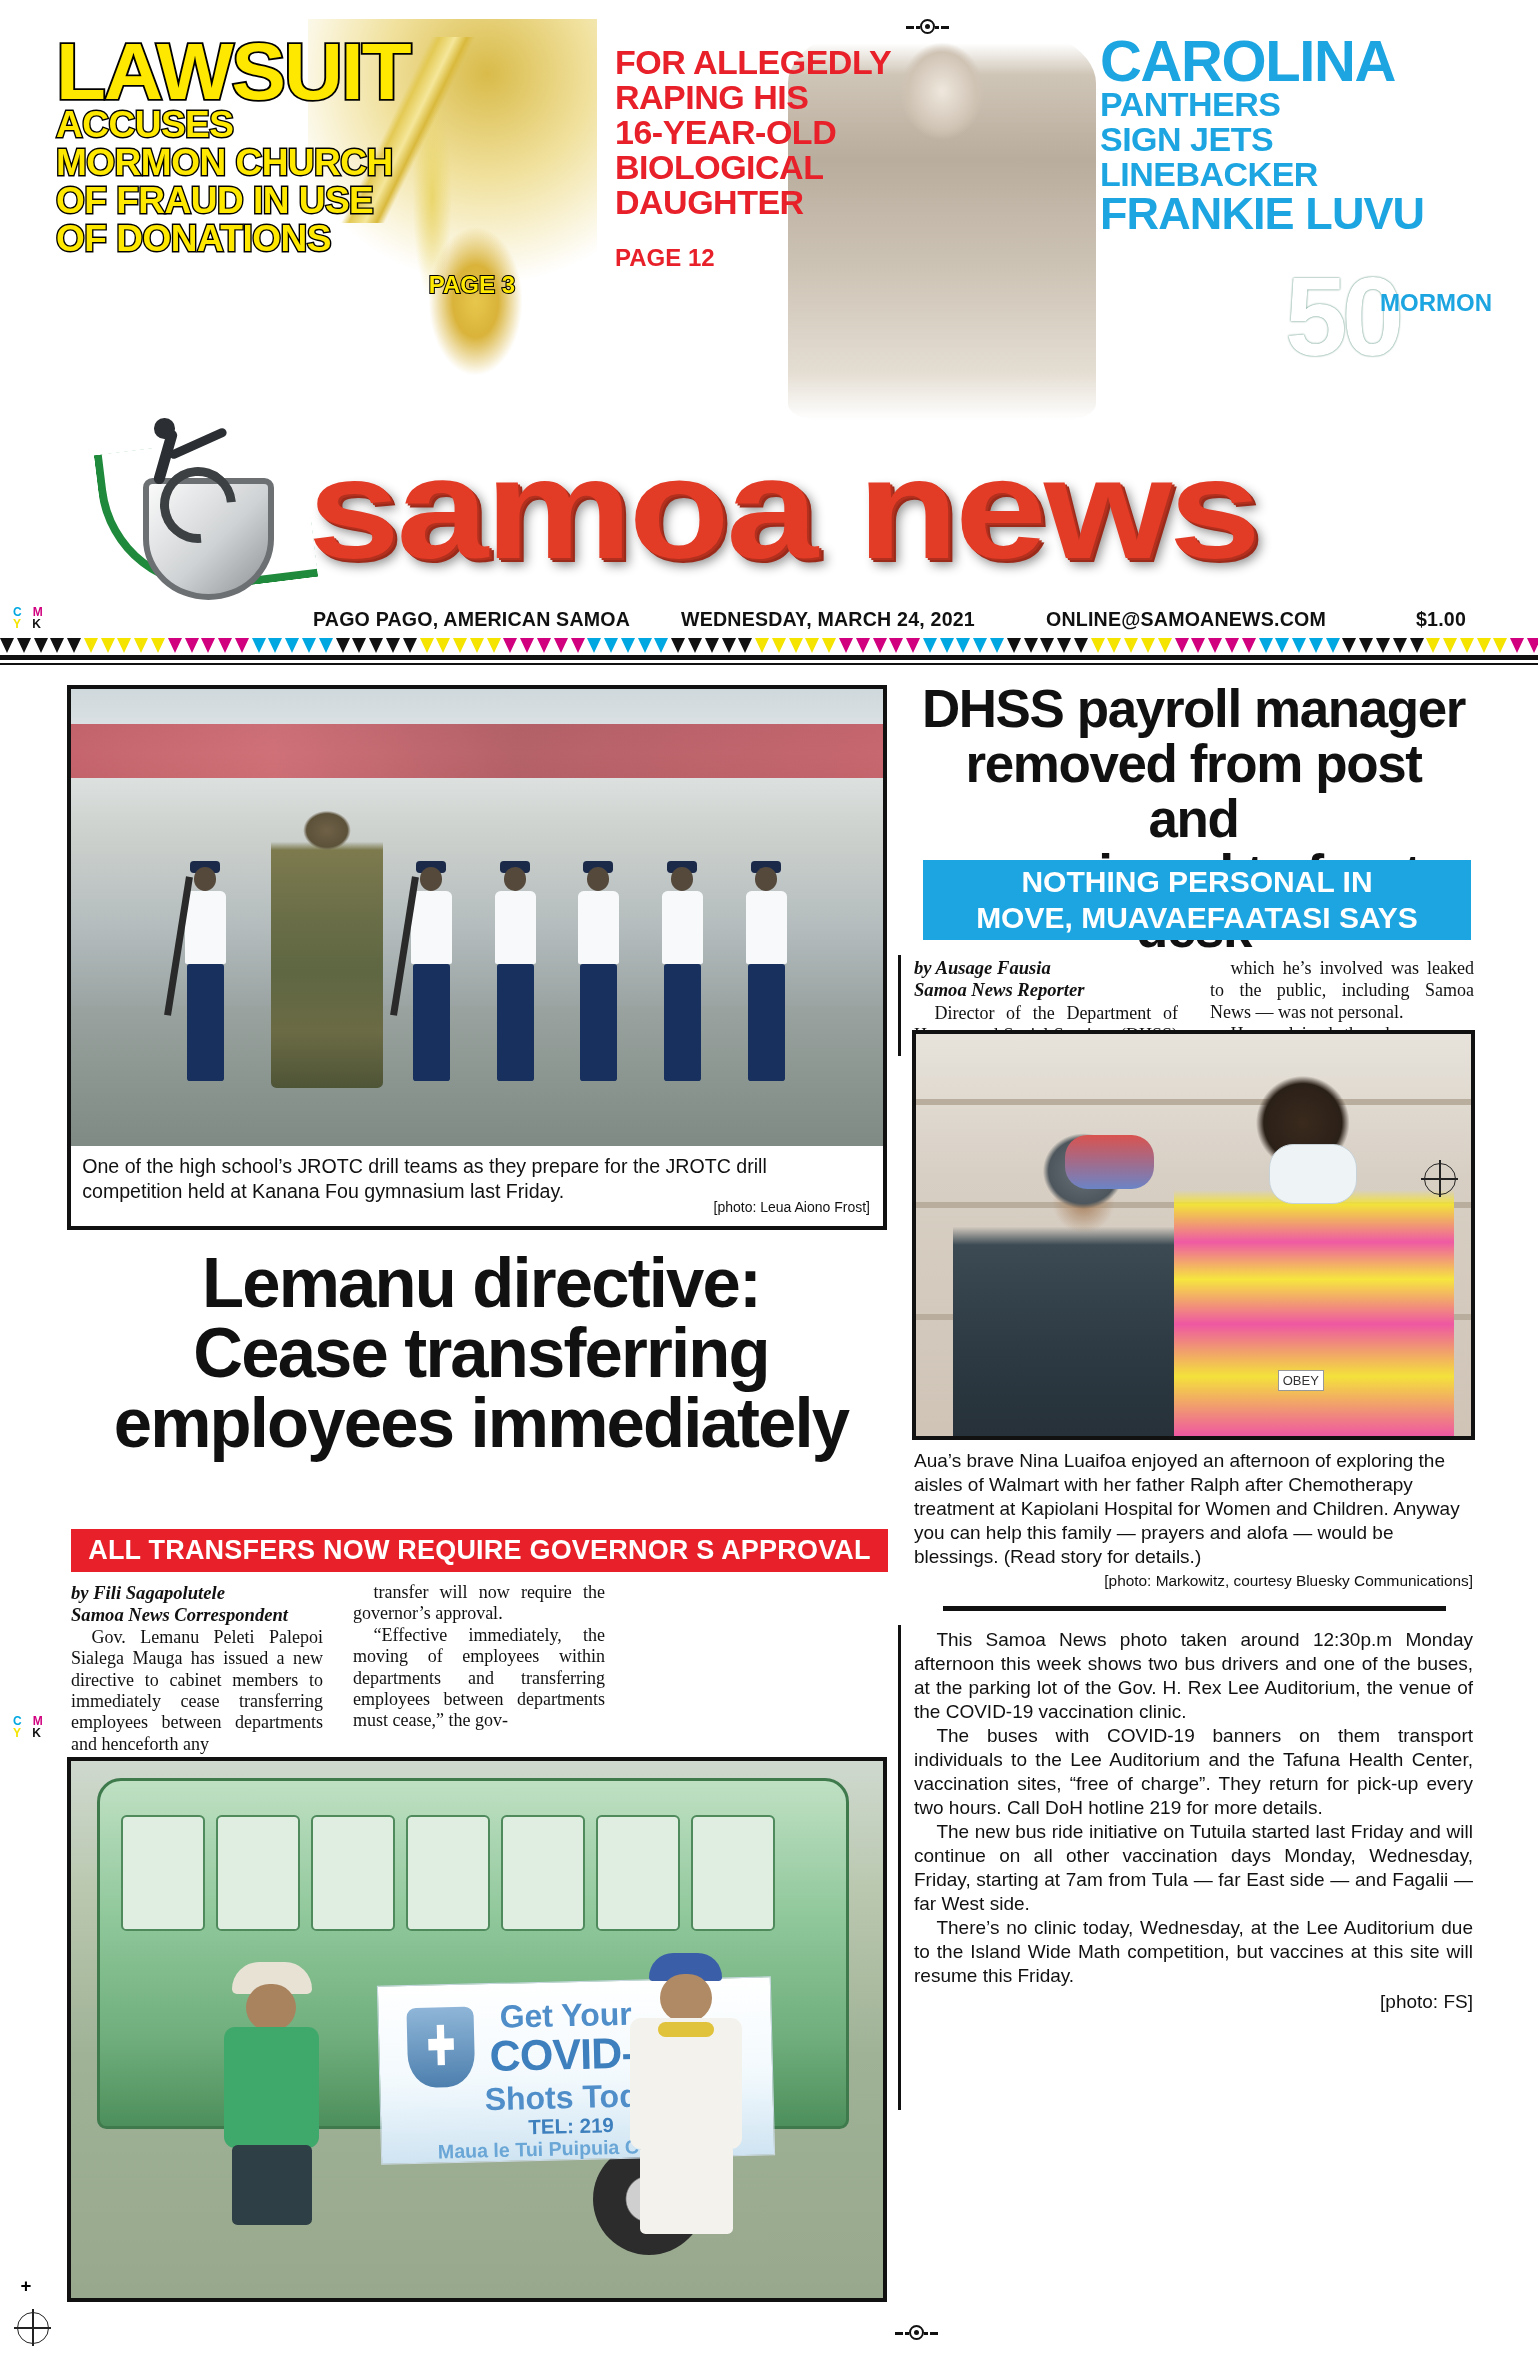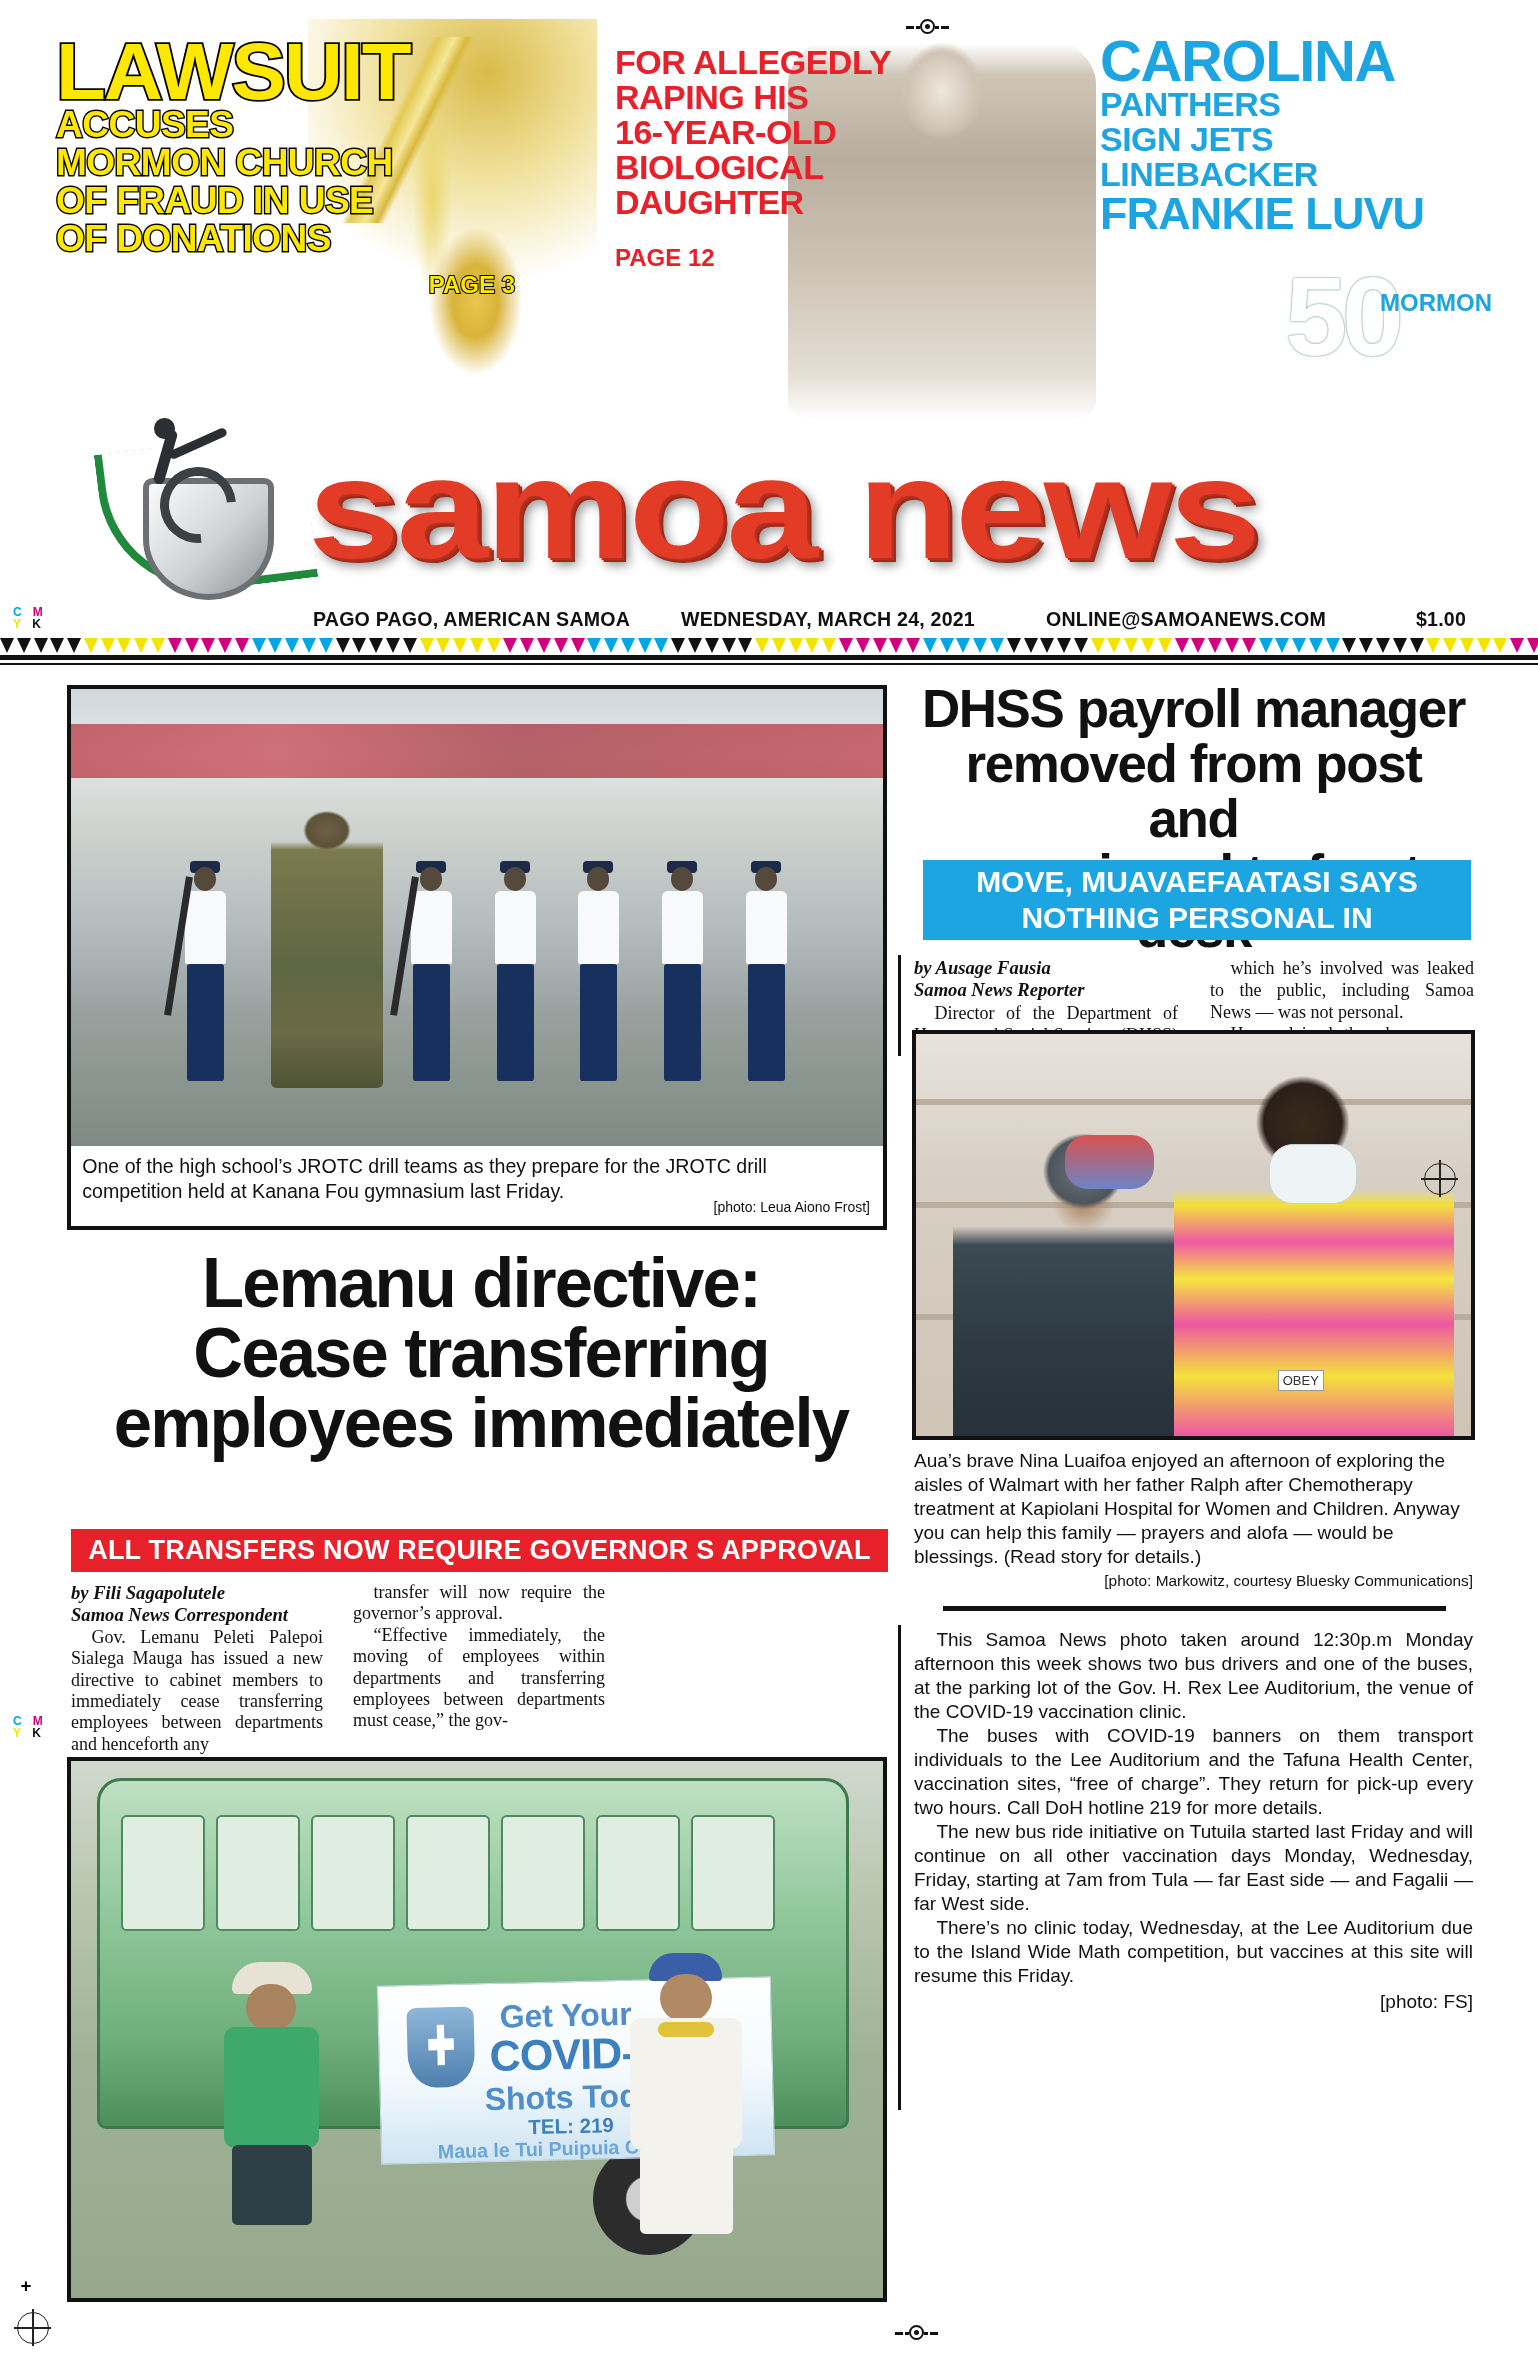--- a/index.html
+++ b/index.html
@@ -579,22 +579,22 @@
     </div>
 
     <div class="dhss-head">
       <div>DHSS payroll manager</div>
       <div>removed from post and</div>
       <div>reassigned to front desk</div>
     </div>
 
     <div class="dhss-banner">
       <div>
+        <div>NOTHING PERSONAL IN</div>
         <div>MOVE, MUAVAEFAATASI SAYS</div>
-        <div>NOTHING PERSONAL IN</div>
       </div>
     </div>
 
     <div class="dhss-cols">
       <div class="rcol" style="left:0;">
         <div class="byline">by Ausage Fausia</div>
         <div class="byline">Samoa News Reporter</div>
         <p>Director of the Department of Human and Social Services (DHSS) Muavaefaatasi John Edward Suisala said that the only personnel change made in the department after the file containing documents related to the non profit organization with</p>
       </div>
       <div class="rcol" style="left:296px;">

